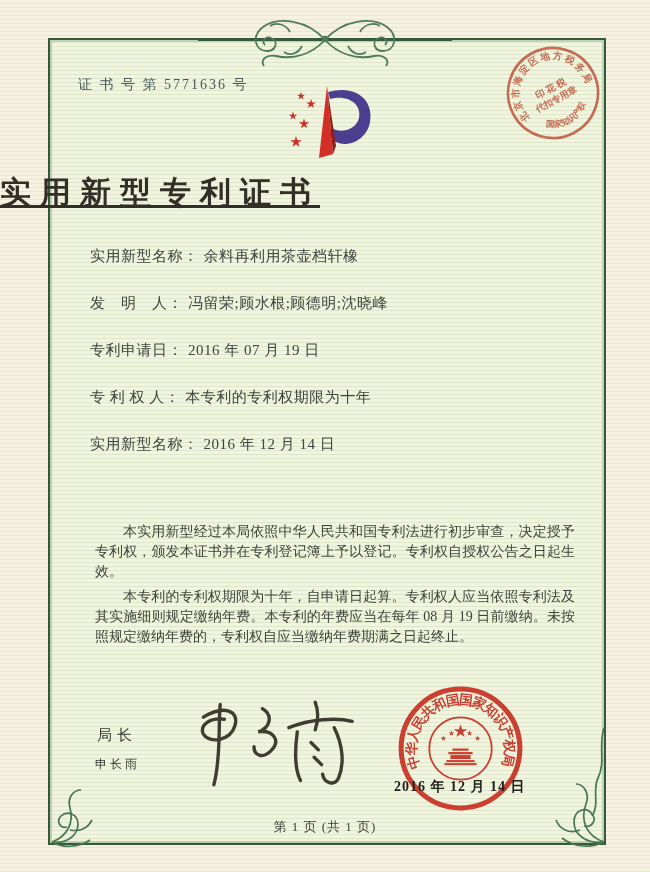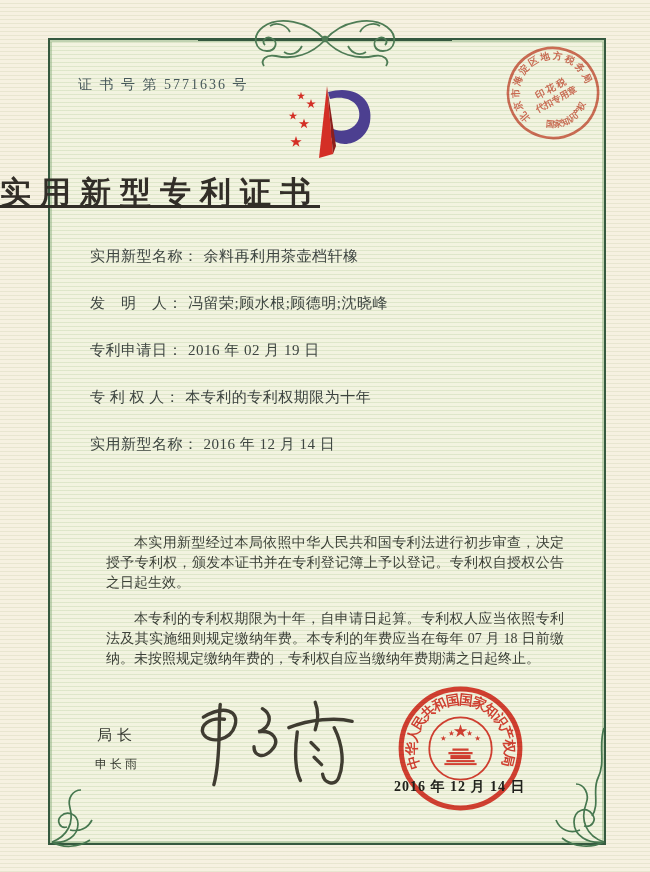--- a/index.html
+++ b/index.html
@@ -18,21 +18,21 @@
     background-image:repeating-linear-gradient(0deg, rgba(150,185,120,.22) 0 1px, transparent 1px 4px);
   }
   .cert-no{position:absolute; left:78px; top:76px; font-size:14px; letter-spacing:2px; color:#47585a;}
   .title{position:absolute; left:0; top:172px; width:100%; text-align:left;
     font-size:31px; font-weight:bold; letter-spacing:9px; color:#322e28;text-decoration:underline;}
   .fields{position:absolute; left:90px; top:247px; font-size:15px; color:#3d4540;}
   .field-row{height:47px; letter-spacing:.5px;}
   .f-value{margin-left:5px;}
   .paragraphs{position:absolute; left:90px; top:517px; width:490px; font-size:14px; line-height:20px;
     text-align:justify; color:#3c4138;}
-  .paragraphs p{margin:16px; text-indent:2em;}
+  .paragraphs p{margin:5px; text-indent:2em;}
   .signer-title{position:absolute; left:97px; top:726px; font-size:15px; letter-spacing:5px; color:#34382f;text-align:center;}
   .signer-name{position:absolute; left:95px; top:756px; font-size:12px; letter-spacing:3px; color:#34382f;}
   .sig-svg{position:absolute; left:188px; top:696px;}
   .seal-svg{position:absolute; left:388px; top:676px; opacity:.92; mix-blend-mode:multiply;}
   .stamp-svg{position:absolute; left:504px; top:44px; opacity:.85; mix-blend-mode:multiply;}
   .issue-date{position:absolute; left:394px; top:778px; font-size:14px; font-weight:bold;
     letter-spacing:1px; color:#20211c; z-index:6;}
   .footer{position:absolute; left:0; top:818px; width:100%; text-align:center; font-size:13px;
     letter-spacing:1px; color:#3c4138;}
   .orn{position:absolute; z-index:3;}
@@ -103,33 +103,33 @@
   <div class="title">实用新型专利证书</div>
 
   <div class="fields">
     <div class="field-row">
       <span class="f-label">实用新型名称：</span><span class="f-value">余料再利用茶壶档轩橡</span>
     </div>
     <div class="field-row">
       <span class="f-label">发　明　人：</span><span class="f-value">冯留荣;顾水根;顾德明;沈晓峰</span>
     </div>
     <div class="field-row">
-      <span class="f-label">专利申请日：</span><span class="f-value">2016 年 02 月 19 日</span>
+      <span class="f-label">专利申请日：</span><span class="f-value">2016 年 07 月 19 日</span>
     </div>
     <div class="field-row">
       <span class="f-label">专 利 权 人：</span><span class="f-value">本专利的专利权期限为十年</span>
     </div>
     <div class="field-row">
       <span class="f-label">实用新型名称：</span><span class="f-value">2016 年 12 月 14 日</span>
     </div>
   </div>
 
   <div class="paragraphs">
     <p>本实用新型经过本局依照中华人民共和国专利法进行初步审查，决定授予专利权，颁发本证书并在专利登记簿上予以登记。专利权自授权公告之日起生效。</p>
-    <p>本专利的专利权期限为十年，自申请日起算。专利权人应当依照专利法及其实施细则规定缴纳年费。本专利的年费应当在每年 07 月 18 日前缴纳。未按照规定缴纳年费的，专利权自应当缴纳年费期满之日起终止。</p>
+    <p>本专利的专利权期限为十年，自申请日起算。专利权人应当依照专利法及其实施细则规定缴纳年费。本专利的年费应当在每年 08 月 19 日前缴纳。未按照规定缴纳年费的，专利权自应当缴纳年费期满之日起终止。</p>
   </div>
 
   <div class="signer-title">局长</div>
   <div class="signer-name">申长雨</div>
 
   <svg class="sig-svg" width="170" height="95" viewBox="0 0 160 90">
     <g stroke="#3f3c31" stroke-width="3.2" fill="none" stroke-linecap="round">
       <path d="M30 8 C28 26 31 58 24 84"></path>
       <path d="M14 20 C34 8 48 14 44 28 C40 42 20 46 14 36 C10 28 20 20 34 22"></path>
       <path d="M70 12 C80 18 78 30 66 34 C80 32 88 42 78 52 C70 60 62 56 62 48"></path>
@@ -180,14 +180,15 @@
         <textPath href="#stTop" textLength="126" lengthAdjust="spacing">北京市海淀区地方税务局</textPath>
       </text>
       <text font-size="8.5" font-weight="bold">
         <textPath href="#stBot" textLength="58" lengthAdjust="spacing">国家知识产权局</textPath>
       </text>
       <text x="0" y="-2" text-anchor="middle" font-size="9.5" font-weight="bold">印 花 税</text>
       <text x="0" y="10" text-anchor="middle" font-size="9" font-weight="bold">代扣专用章</text>
     </g>
   </svg>
 
+  <div class="footer">第 1 页 (共 1 页)</div>
 
 </div>
 
 </body></html>

